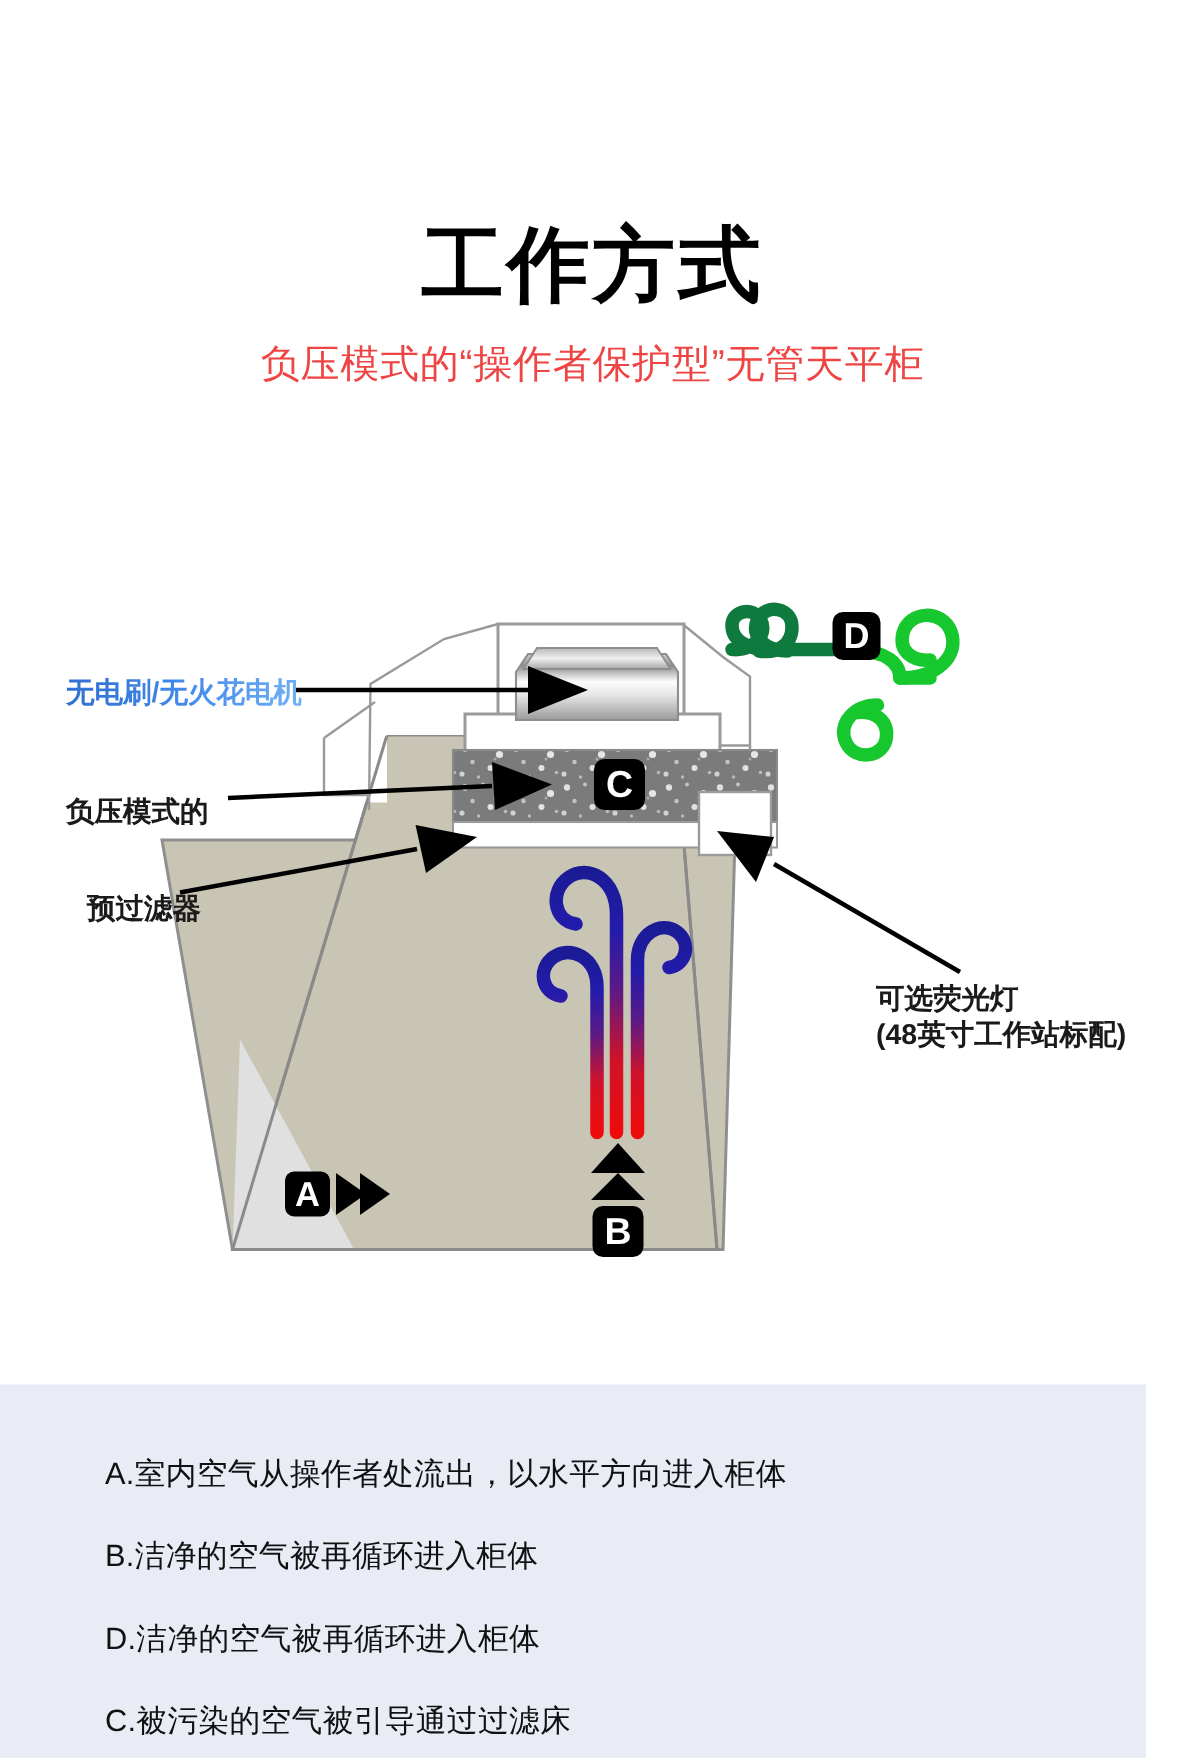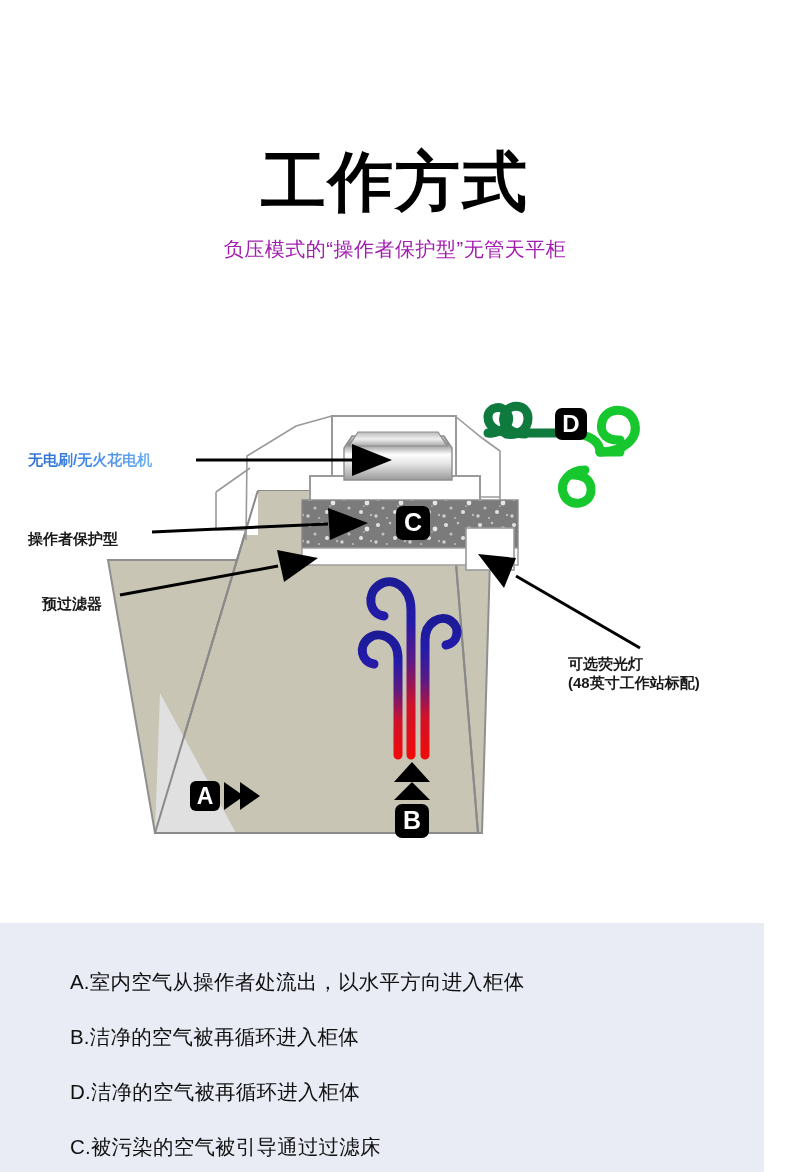--- a/index.html
+++ b/index.html
@@ -20,52 +20,53 @@
 
   
   .header {
     position: absolute;
     top: 0; left: 0;
     width: 790px;
     text-align: center;
   }
   .title {
     margin-top: 148px;
-    font-size: 65px;
+    font-size: 55px;
     font-weight: 700;
     letter-spacing: 2px;
     color: #000000;
     line-height: 1.05;
   }
   .subtitle {
     margin-top: 22px;
-    font-size: 20px;
+    font-size: 26px;
     font-weight: 400;
-    color: #a21caf;
+    color: #ef4444;
     letter-spacing: 0.5px;
     line-height: 1.1;
   }
 
   
   .diagram {
     position: absolute;
     top: 390px;
     left: 0;
     width: 790px;
     height: 500px;
   }
   .diagram svg { display: block; }
 
   .lbl {
     position: absolute;
-    font-size: 15px;
+    font-size: 19px;
     font-weight: 700;
     color: #1a1a1a;
     white-space: nowrap;
     line-height: 1.25;
+    margin-left: 16px;
   }
   .lbl-motor {
     left: 28px; top: 61px;
     font-weight: 700;
     background: linear-gradient(90deg,#2f6fd0 0%, #3f86e8 45%, #6fb0f5 100%);
     -webkit-background-clip: text;
     background-clip: text;
     color: #3f86e8;
     -webkit-text-fill-color: transparent;
   }
@@ -285,21 +286,21 @@
         <polygon points="318,168 277,160 284,192" fill="#000000"></polygon>
       </g>
       <g>
         <line x1="640" y1="258" x2="516" y2="186" stroke="#000000" stroke-width="3"></line>
         <polygon points="478,164 516,168 504,198" fill="#000000"></polygon>
       </g>
 
     </svg>
 
     <div class="lbl lbl-motor">无电刷/无火花电机</div>
-    <div class="lbl lbl-carbon">操作者保护型</div>
+    <div class="lbl lbl-carbon">负压模式的</div>
     <div class="lbl lbl-prefilter">预过滤器</div>
     <div class="lbl lbl-lamp">
       <div>可选荧光灯</div>
       <div>(48英寸工作站标配)</div>
     </div>
   </div>
 
   <div class="notes">
     <div class="note">A.室内空气从操作者处流出，以水平方向进入柜体</div>
     <div class="note">B.洁净的空气被再循环进入柜体</div>

